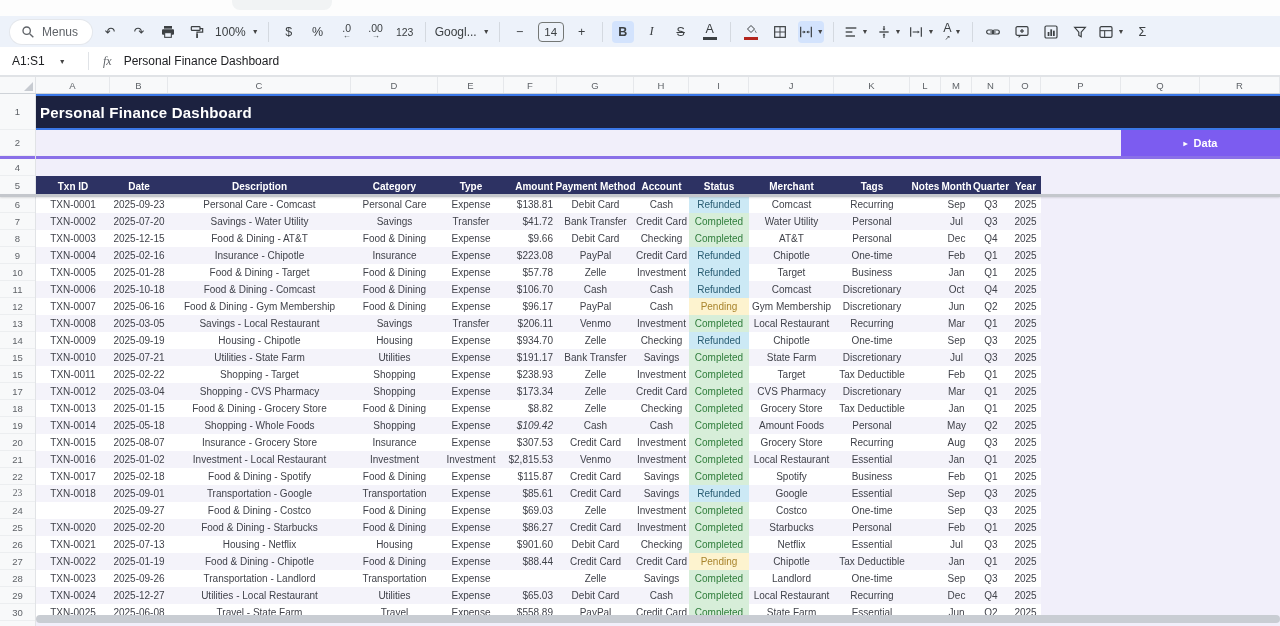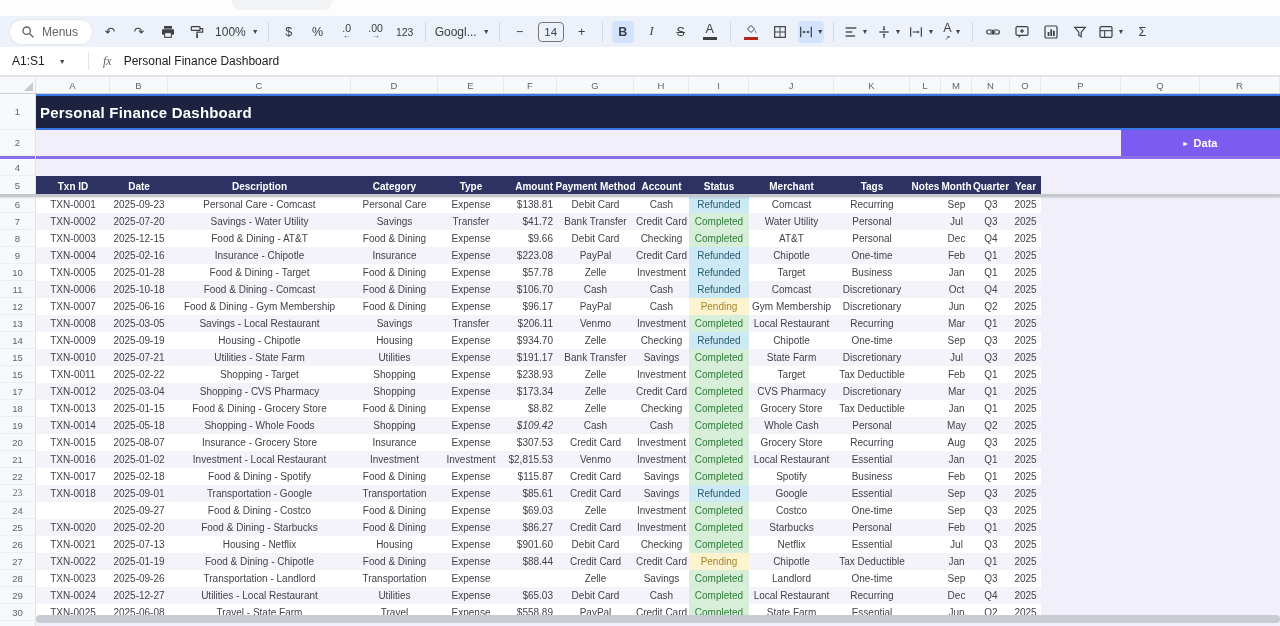--- a/index.html
+++ b/index.html
@@ -589,21 +589,21 @@
         <div class="trow odd">
           <div class="tcell" style="width: 74px;">TXN-0014</div>
           <div class="tcell" style="width: 58px;">2025-05-18</div>
           <div class="tcell" style="width: 183px;">Shopping - Whole Foods</div>
           <div class="tcell" style="width: 87px;">Shopping</div>
           <div class="tcell" style="width: 66px;">Expense</div>
           <div class="tcell right" style="width: 53px; font-style: italic;">$109.42</div>
           <div class="tcell" style="width: 77px;">Cash</div>
           <div class="tcell" style="width: 55px;">Cash</div>
           <div class="tcell status-completed" style="width: 60px;">Completed</div>
-          <div class="tcell" style="width: 85px;">Whole Cash</div>
+          <div class="tcell" style="width: 85px;">Amount Foods</div>
           <div class="tcell" style="width: 76px;">Personal</div>
           <div class="tcell" style="width: 31px;"></div>
           <div class="tcell" style="width: 31px;">May</div>
           <div class="tcell" style="width: 38px;">Q2</div>
           <div class="tcell" style="width: 31px;">2025</div>
         </div>
         <div class="trow even">
           <div class="tcell" style="width: 74px;">TXN-0015</div>
           <div class="tcell" style="width: 58px;">2025-08-07</div>
           <div class="tcell" style="width: 183px;">Insurance - Grocery Store</div>

